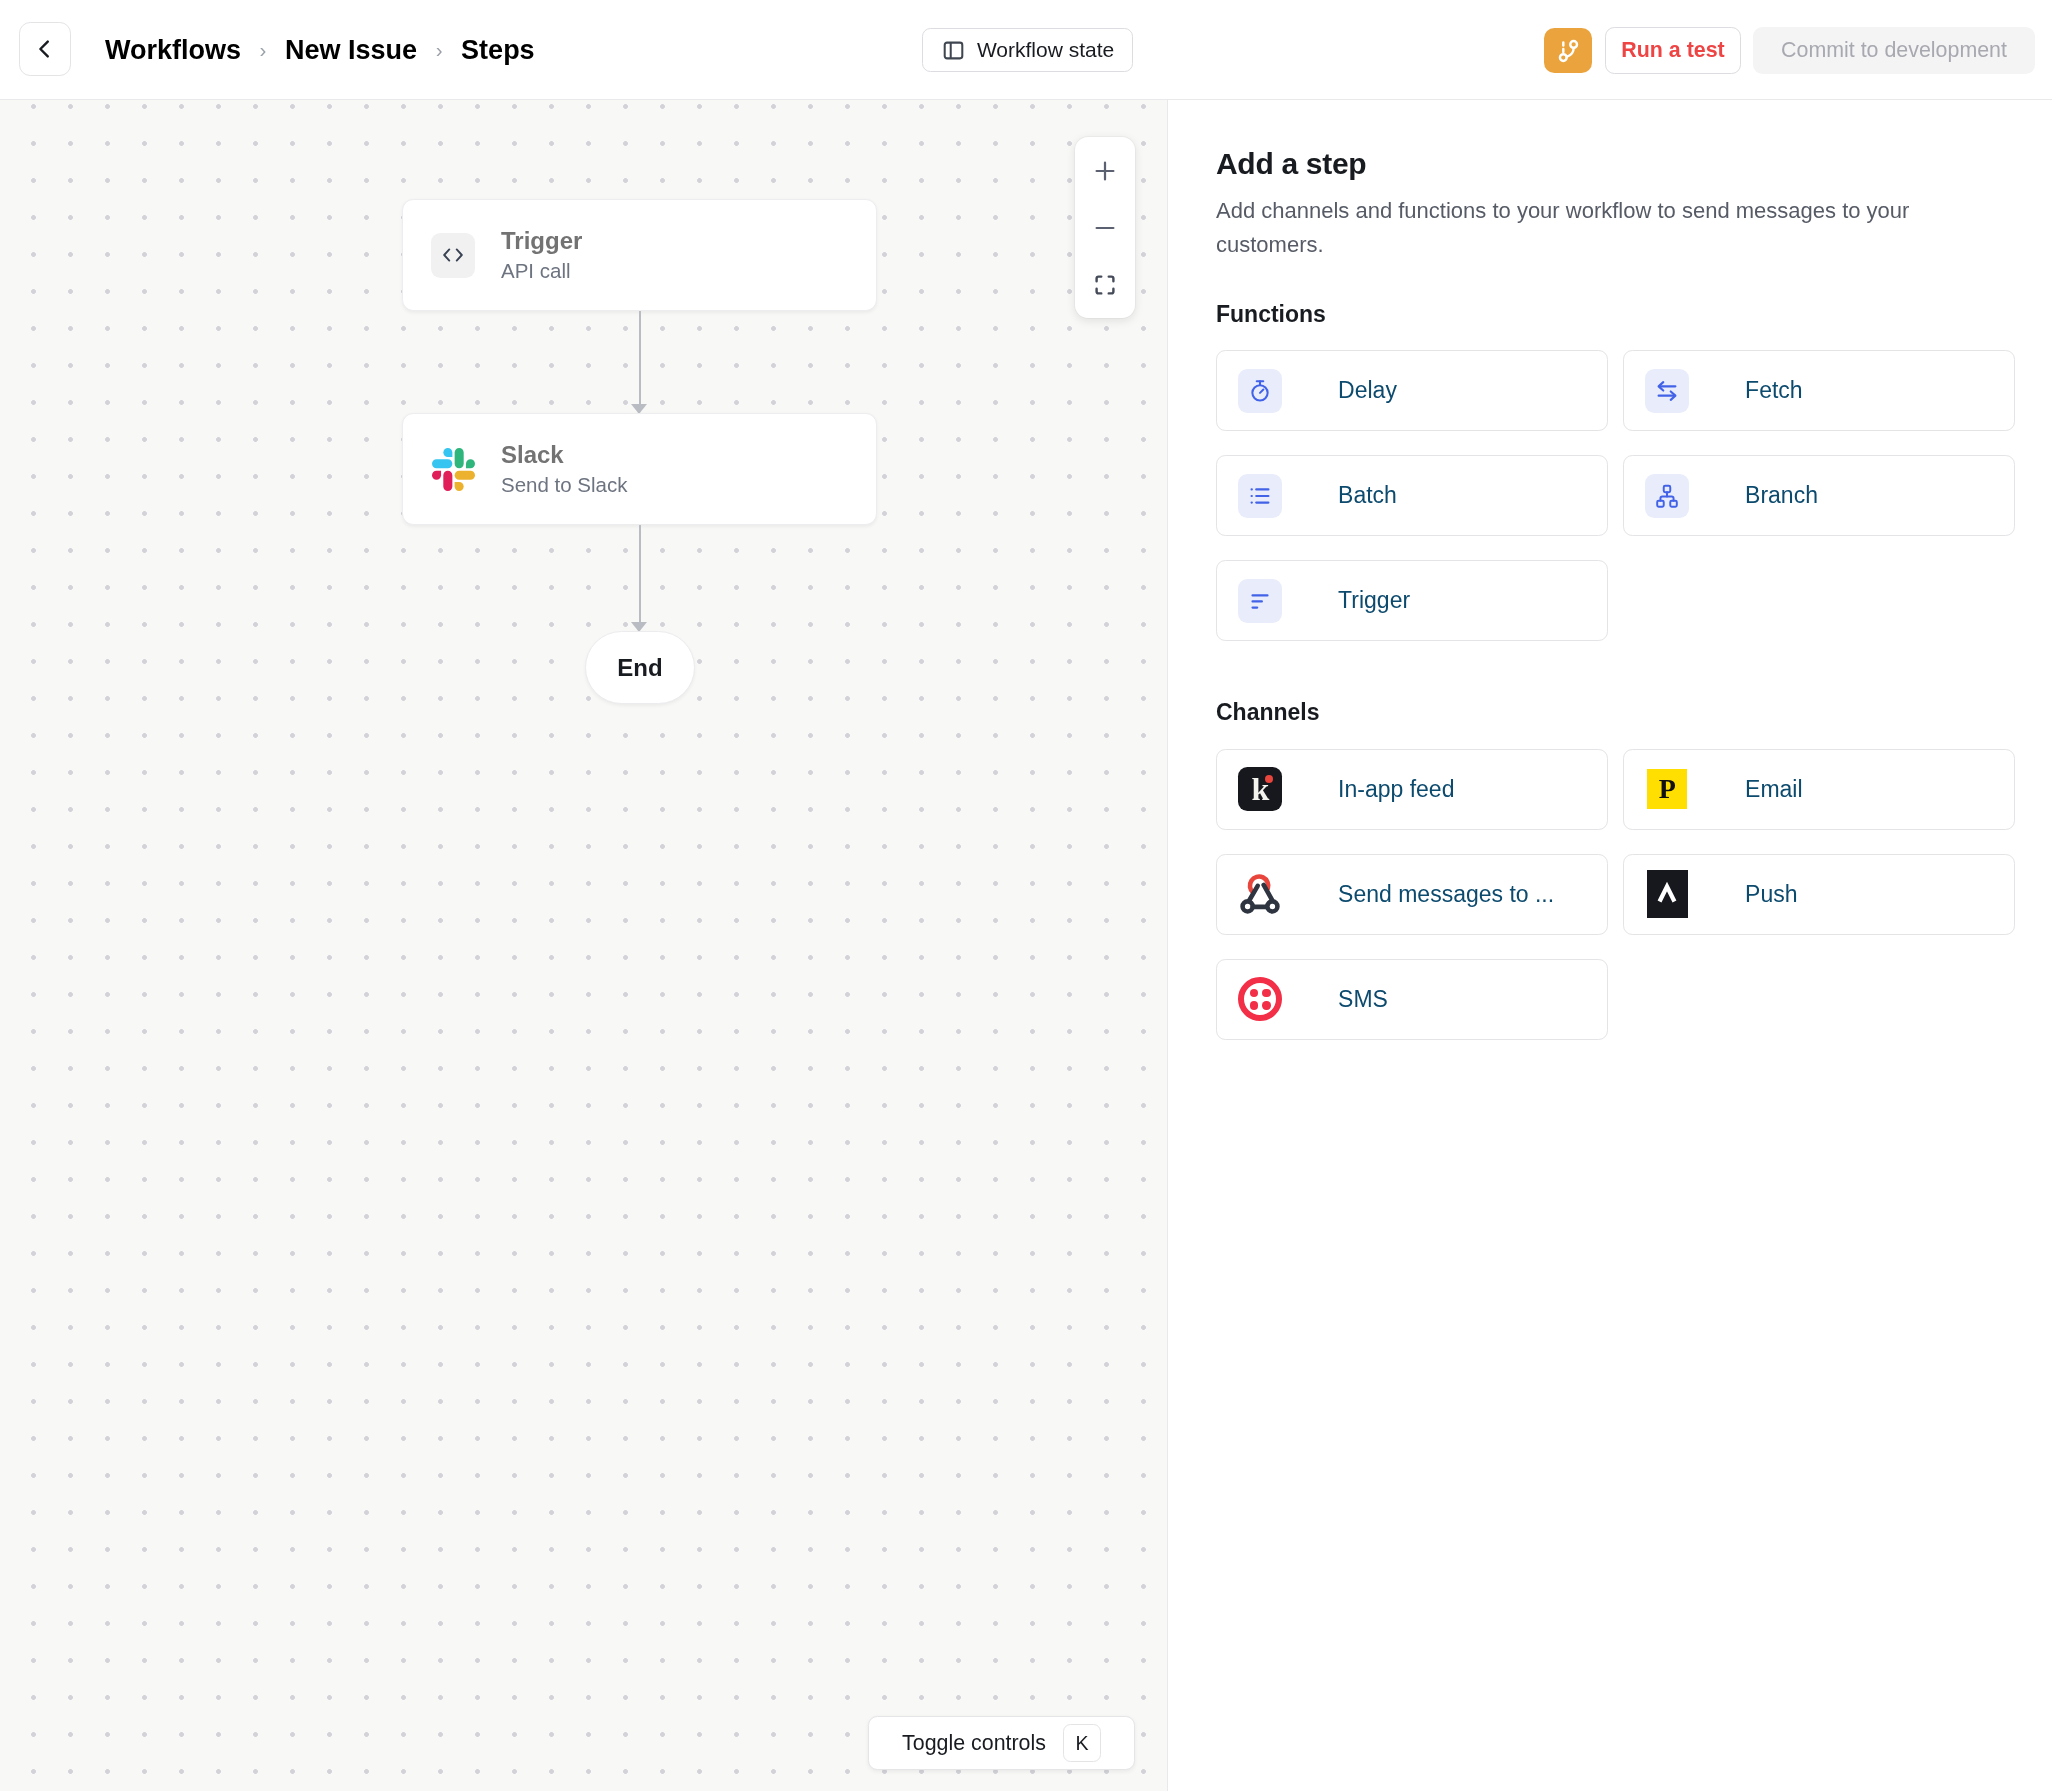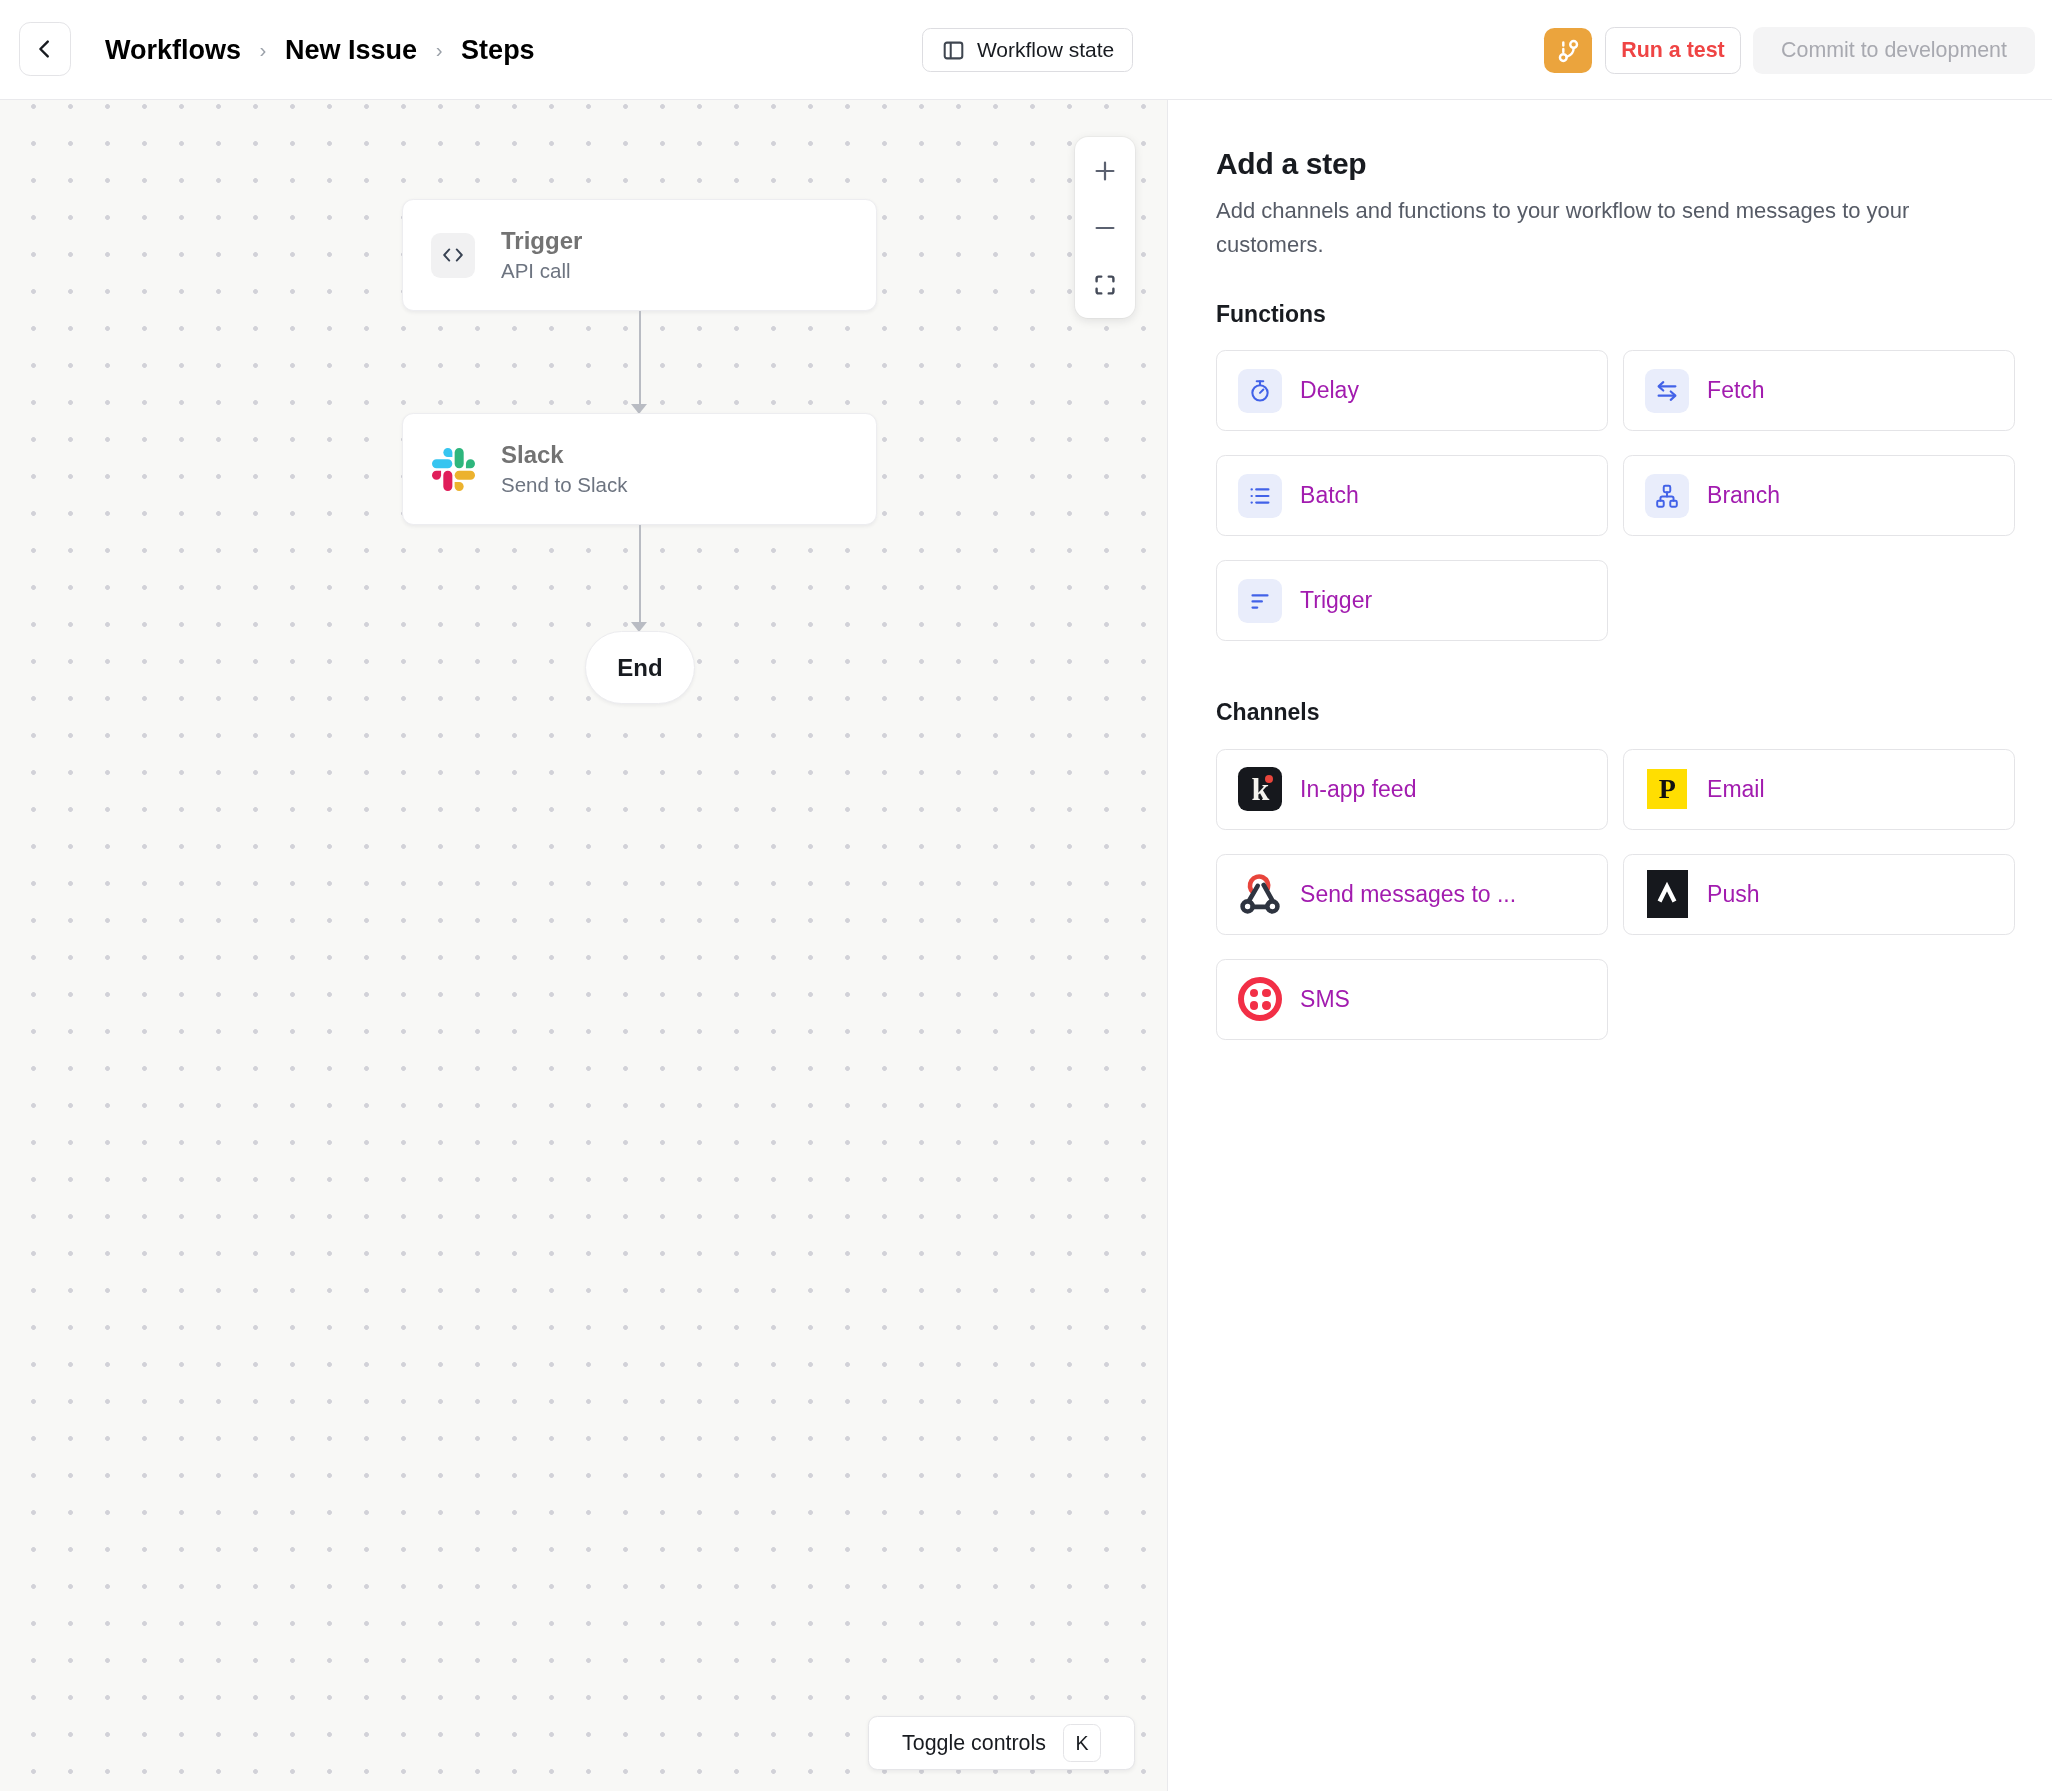--- a/index.html
+++ b/index.html
@@ -46,21 +46,21 @@
 
   
   .panel { position:absolute; left:1167px; top:100px; width:886px; height:1692px; background:#fff; border-left:0.9px solid #e9e9ec; padding:47px 38px 0 48px; }
   .panel-title { font-size:30px; font-weight:700; color:#181b20; letter-spacing:-0.3px; }
   .panel-desc { margin-top:13px; font-size:22px; line-height:34px; color:#565b66; max-width:794px; }
   .section-label { font-size:23px; font-weight:600; color:#181b20; }
   .sec-functions { margin-top:39px; }
   .sec-channels { margin-top:58px; }
   .card-grid { margin-top:22.4px; display:grid; grid-template-columns:392px 392px; column-gap:15px; row-gap:24px; }
   .step-card { height:81px; border:0.9px solid #e4e4e7; border-radius:9.3px; background:#fff; display:flex; align-items:center; padding-left:21.4px; gap:17.7px; cursor:pointer; }
-  .step-label { font-size:23px; font-weight:500; color:#a21caf; white-space:nowrap; }
+  .step-label { font-size:23px; font-weight:500; color:#0c4a6e; white-space:nowrap;margin-left:38px; }
   .fn-tile { width:44px; height:44px; border-radius:9.3px; background:#e9edfb; display:flex; align-items:center; justify-content:center; flex:none; }
   .ch-tile { width:44px; height:44px; display:flex; align-items:center; justify-content:center; flex:none; }
   .knock-tile { width:44px; height:44px; background:#16181d; border-radius:9.3px; position:relative; display:flex; align-items:center; justify-content:center; }
   .knock-k { color:#f5f3ee; font-family:"Liberation Serif", serif; font-weight:700; font-size:32px; line-height:1; }
   .knock-dot { position:absolute; top:7.5px; right:9.3px; width:8.4px; height:8.4px; border-radius:50%; background:#e8453c; }
   .postmark-tile { width:40px; height:40px; background:#ffde01; display:flex; align-items:center; justify-content:center; }
   .postmark-p { color:#111; font-family:"Liberation Serif", serif; font-weight:700; font-size:28px; line-height:1; }
   .expo-tile { width:41px; height:48px; background:#16181d; display:flex; align-items:center; justify-content:center; }
   .twilio-tile { width:44px; height:44px; border-radius:50%; border:6px solid #f22f46; background:#fff; position:relative; }
   .twilio-dot { position:absolute; width:8.4px; height:8.4px; border-radius:50%; background:#f22f46; }

